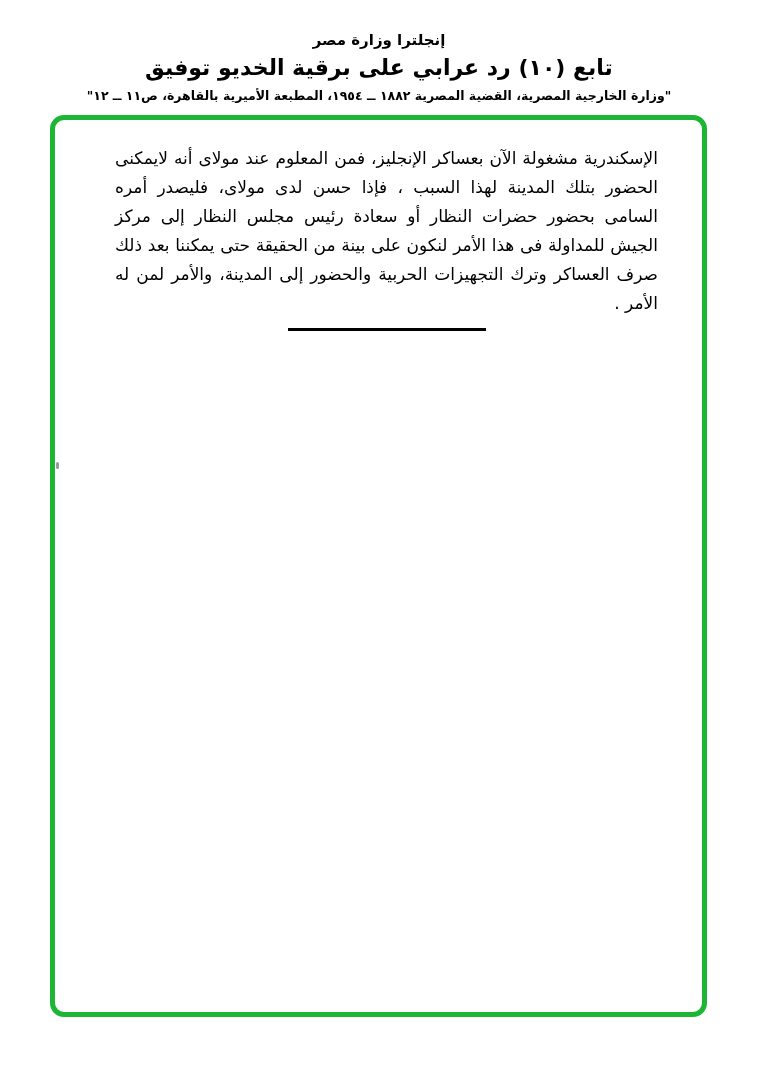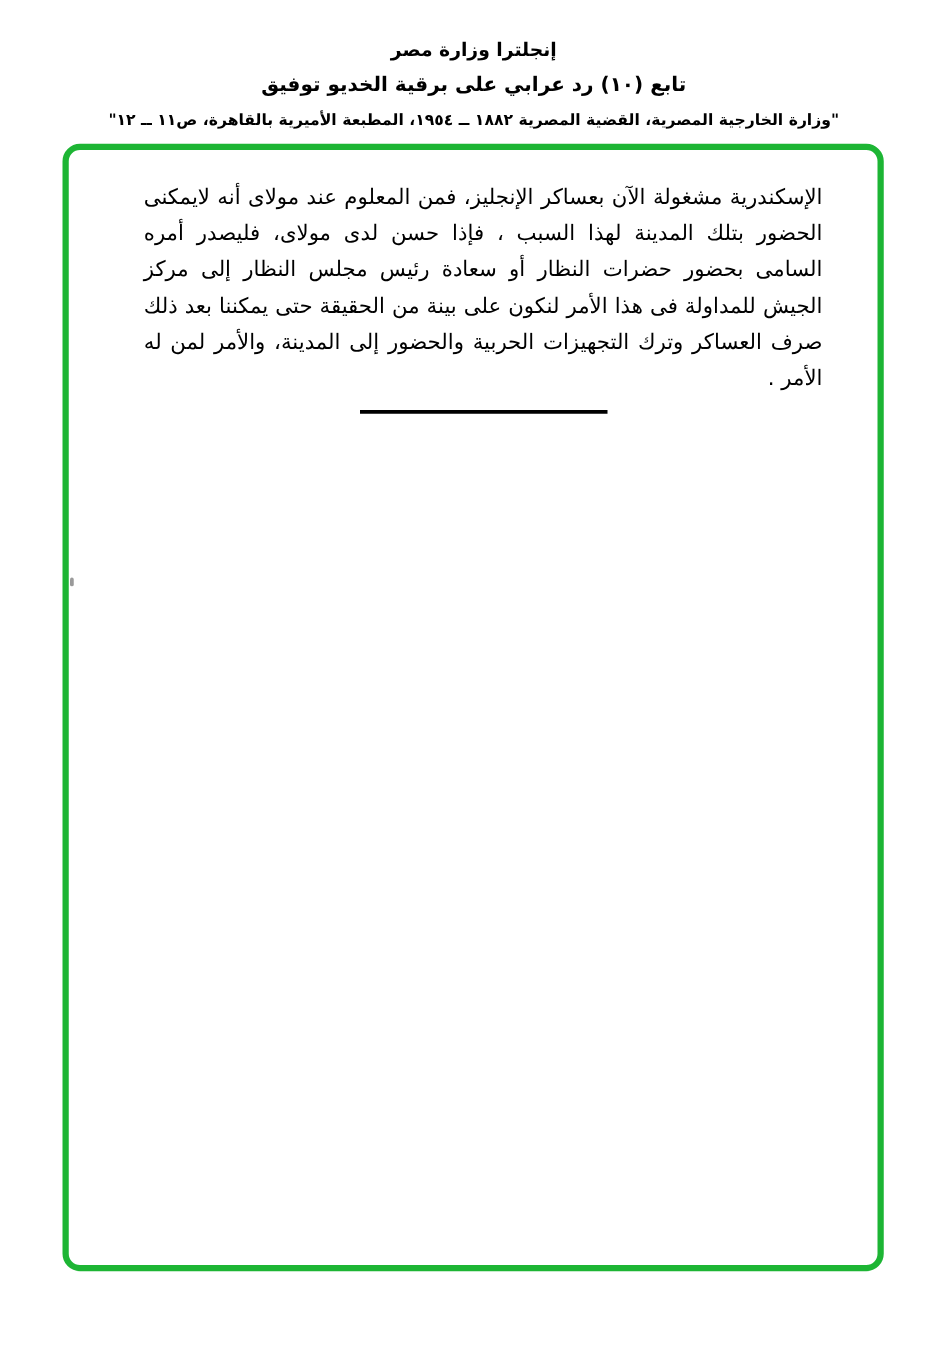--- a/index.html
+++ b/index.html
@@ -24,21 +24,21 @@
     width: 758px;
     text-align: center;
     direction: rtl;
   }
   .doc-header .h-line1 {
     font-size: 15px;
     font-weight: bold;
     line-height: 20px;
   }
   .doc-header .h-line2 {
-    font-size: 16px;
+    font-size: 22px;
     font-weight: bold;
     line-height: 26px;
     margin-top: 5px;
   }
   .doc-header .h-line3 {
     font-size: 12.5px;
     font-weight: bold;
     line-height: 17px;
     margin-top: 6px;
   }

